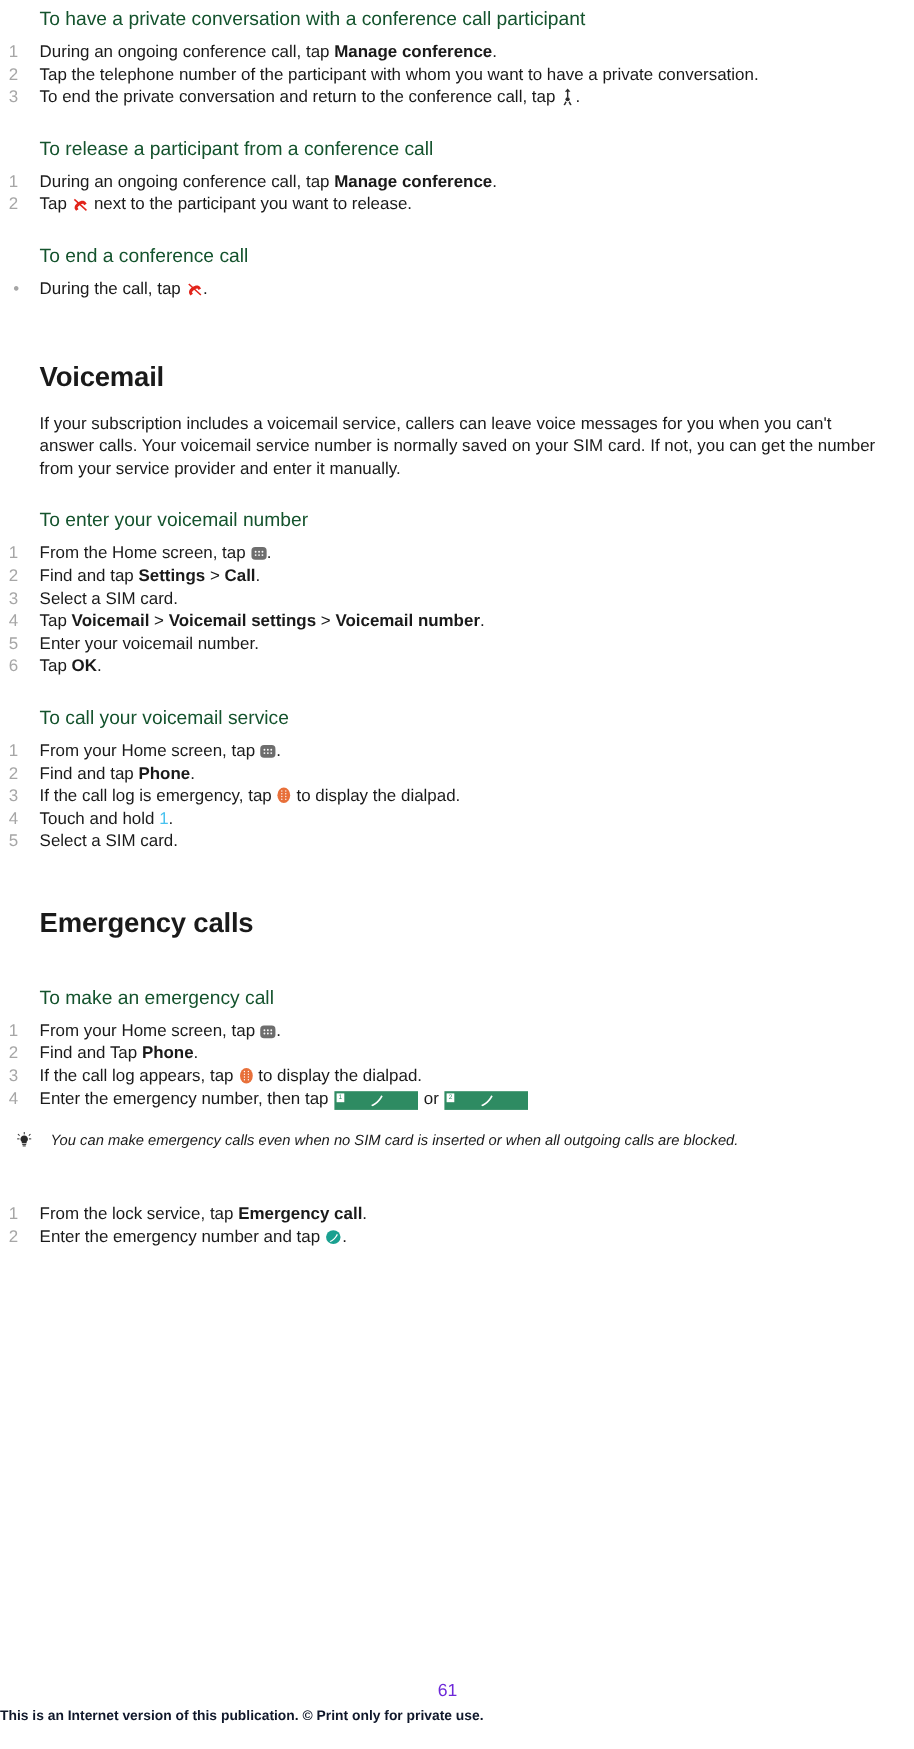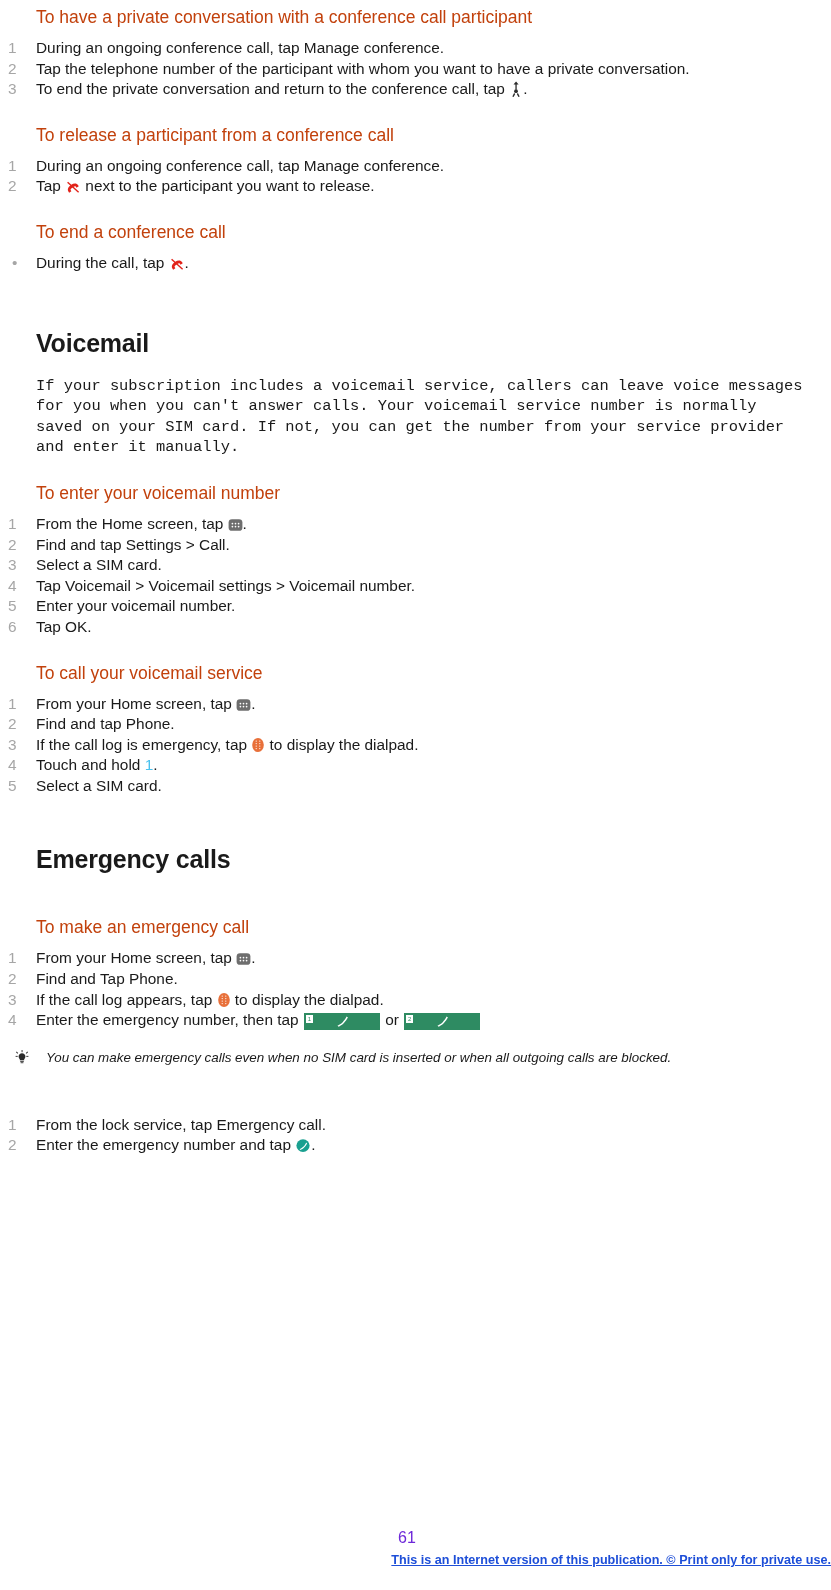--- a/index.html
+++ b/index.html
@@ -18,21 +18,21 @@
   .page {
     position: relative;
     width: 831px;
     height: 1590px;
     box-sizing: border-box;
     padding: 0 12px 0 0;
   }
 
   
   .sub-head {
-    color: #c2410c;
+    color: #14532d;
     font-size: 17.5px;
     font-weight: 400;
     line-height: 22px;
     margin: 0;
     padding-left: 36px;
   }
   .chapter-head {
     color: #1a1a1a;
     font-size: 25px;
     font-weight: 700;
@@ -40,21 +40,20 @@
     margin: 0;
     padding-left: 36px;
     letter-spacing: -0.2px;
   }
   .body-text {
     font-size: 15.4px;
     line-height: 20.6px;
     padding-left: 36px;
     padding-right: 10px;
     margin: 0;
-    font-family: Liberation Mono, monospace;
   }
 
   
   ol.steps, ul.steps {
     list-style: none;
     margin: 0;
     padding: 0;
     counter-reset: stepnum;
   }
   ol.steps > li, ul.steps > li {
@@ -76,21 +75,21 @@
     line-height: 20.6px;
   }
   ul.steps > li > .bullet {
     position: absolute;
     left: 12px;
     top: 0;
     color: #a6a6a6;
     font-size: 15.4px;
     line-height: 20.6px;
   }
-  b, .bold { font-weight: 400; text-align: right; }
+  b, .bold { font-weight: 700; text-align: right; }
   .gt { font-weight: 400; }
   .link-num { color: #49c2ef; }
 
   
   .tip {
     position: relative;
     padding-left: 46px;
     padding-right: 22px;
     font-size: 13.4px;
     line-height: 18px;
@@ -157,26 +156,25 @@
     top: 1528px;
     color: #6d28d9;
     font-size: 16px;
     line-height: 20px;
   }
   .footer-note {
     position: absolute;
     left: 0;
     right: 0;
     top: 1552px;
-    text-align: right;
-    color: #1d4ed8;
+    text-align: left;
+    color: #0f172a;
     font-size: 12.6px;
     line-height: 16px;
     font-weight: 700;
-    text-decoration: underline;
   }
 </style>
 </head>
 <body>
 
 <div class="page">
 
   <div class="sp6"></div>
   <h3 class="sub-head">To have a private conversation with a conference call participant</h3>
   <div class="sp10"></div>

